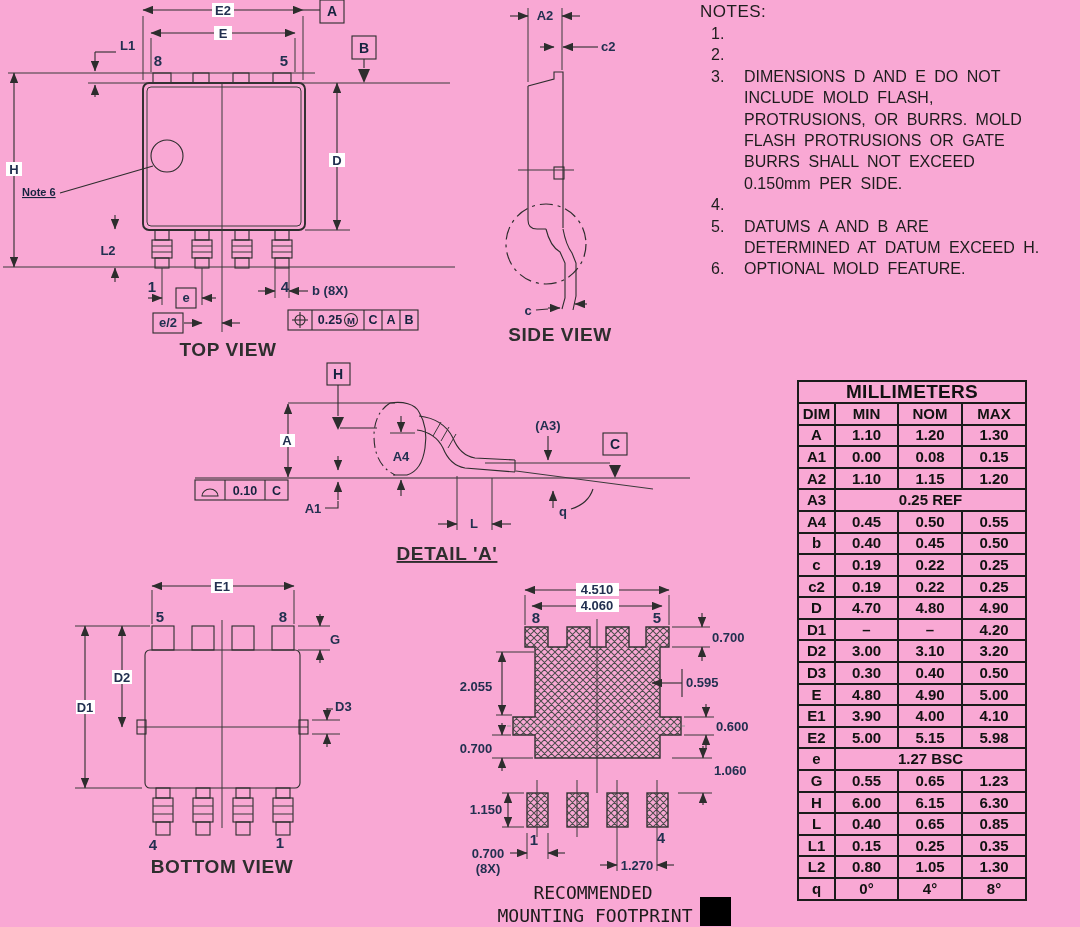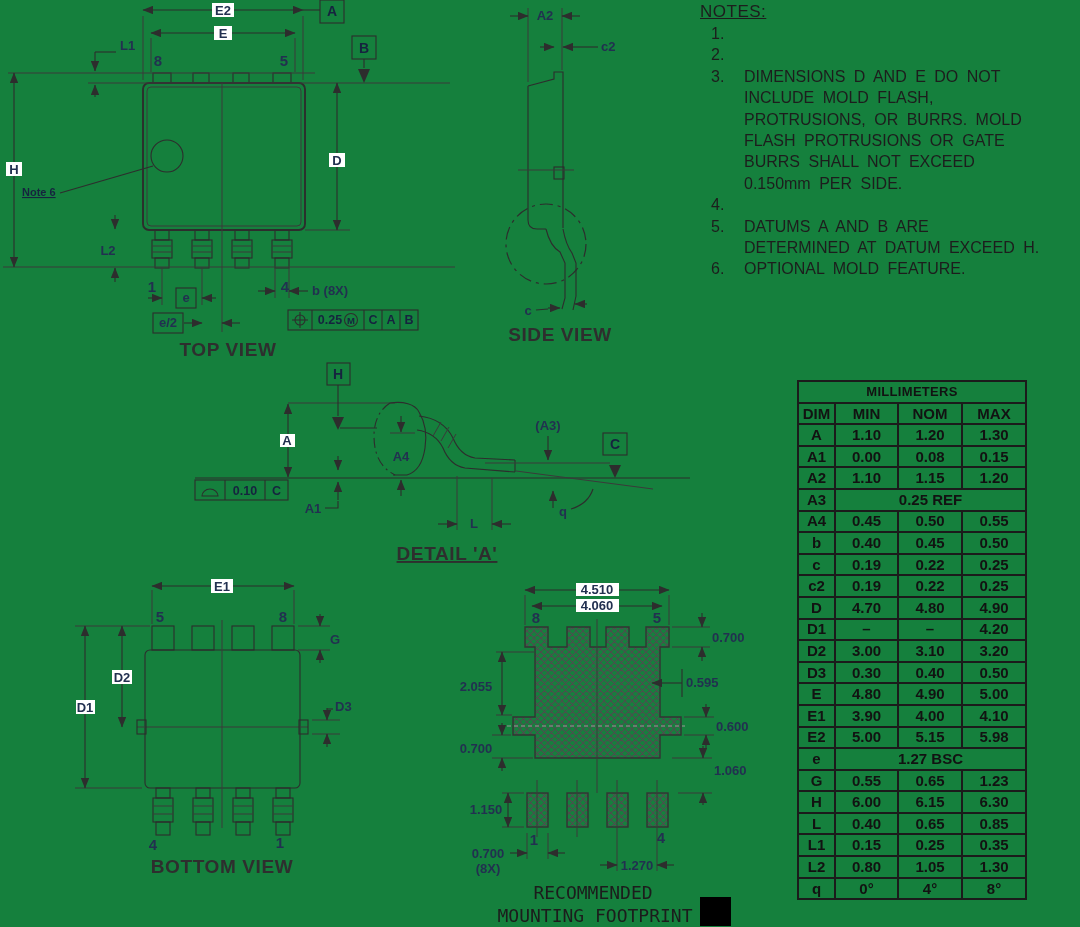--- a/index.html
+++ b/index.html
@@ -1,43 +1,43 @@
 <!DOCTYPE html>
 <html><head>
 <meta charset="utf-8">
 <style>
   html,body{margin:0;padding:0;background:#fff;}
-  #page{position:relative;width:1080px;height:927px;background:#15803d;overflow:hidden;
+  #page{position:relative;width:1080px;height:927px;background:#f9a8d4;overflow:hidden;
         font-family:"Liberation Sans",sans-serif;}
   svg{position:absolute;overflow:visible;}
   svg text{font-family:"Liberation Sans",sans-serif;}
   .dim{font-size:13px;font-weight:bold;fill:#223050;}
   .pin{font-size:15px;font-weight:bold;fill:#223050;}
   .datum{font-size:14px;font-weight:bold;fill:#16233f;}
   .fcf{font-size:12.5px;font-weight:bold;fill:#16233f;}
   .vtitle{font-size:19px;font-weight:600;fill:#2e2e2e;letter-spacing:.6px;}
   .cadtitle{font-family:"DejaVu Sans Mono",monospace;font-size:18px;fill:#1c1c1c;}
   .noteref{font-size:11px;font-weight:bold;fill:#16233f;text-decoration:underline;}
   .ln{stroke:#2d2d2d;stroke-width:1.1;fill:none;}
   .thick{stroke:#2d2d2d;stroke-width:1.9;fill:none;}
   .thin{stroke:#3a3a3a;stroke-width:1;fill:none;}
   .wbg{fill:#fff;}
   
   #notes{position:absolute;left:700px;top:2px;width:378px;color:#1d1d1d;}
-  #notes .ntitle{font-size:17px;letter-spacing:.5px;margin-bottom:1px;text-decoration:underline;}
+  #notes .ntitle{font-size:17px;letter-spacing:.5px;margin-bottom:1px;}
   .nitem{display:flex;font-size:16px;line-height:21.4px;word-spacing:4px;}
   .nitem .nnum{width:44px;padding-left:11px;box-sizing:border-box;flex:none;}
   .nitem .ntext{white-space:pre-line;width:334px;}
   
   #dimtable{position:absolute;left:797px;top:380px;width:230px;}
   #dimtable table{border-collapse:collapse;width:100%;table-layout:fixed;
      font-size:15px;font-weight:bold;color:#121212;}
   #dimtable td,#dimtable th{border:2px solid #1b1b1b;text-align:center;height:19.6px;
      padding:0;line-height:1.05;}
-  #dimtable .ttl{font-size:13px;letter-spacing:.3px;}
+  #dimtable .ttl{font-size:19px;letter-spacing:.3px;}
   #dimtable col.c0{width:37px}#dimtable col.c1{width:63px}
   #dimtable col.c2{width:64px}#dimtable col.c3{width:64px}
 </style>
 </head>
 <body>
 
 <div id="page">
 
 <svg width="0" height="0">
   <defs>

